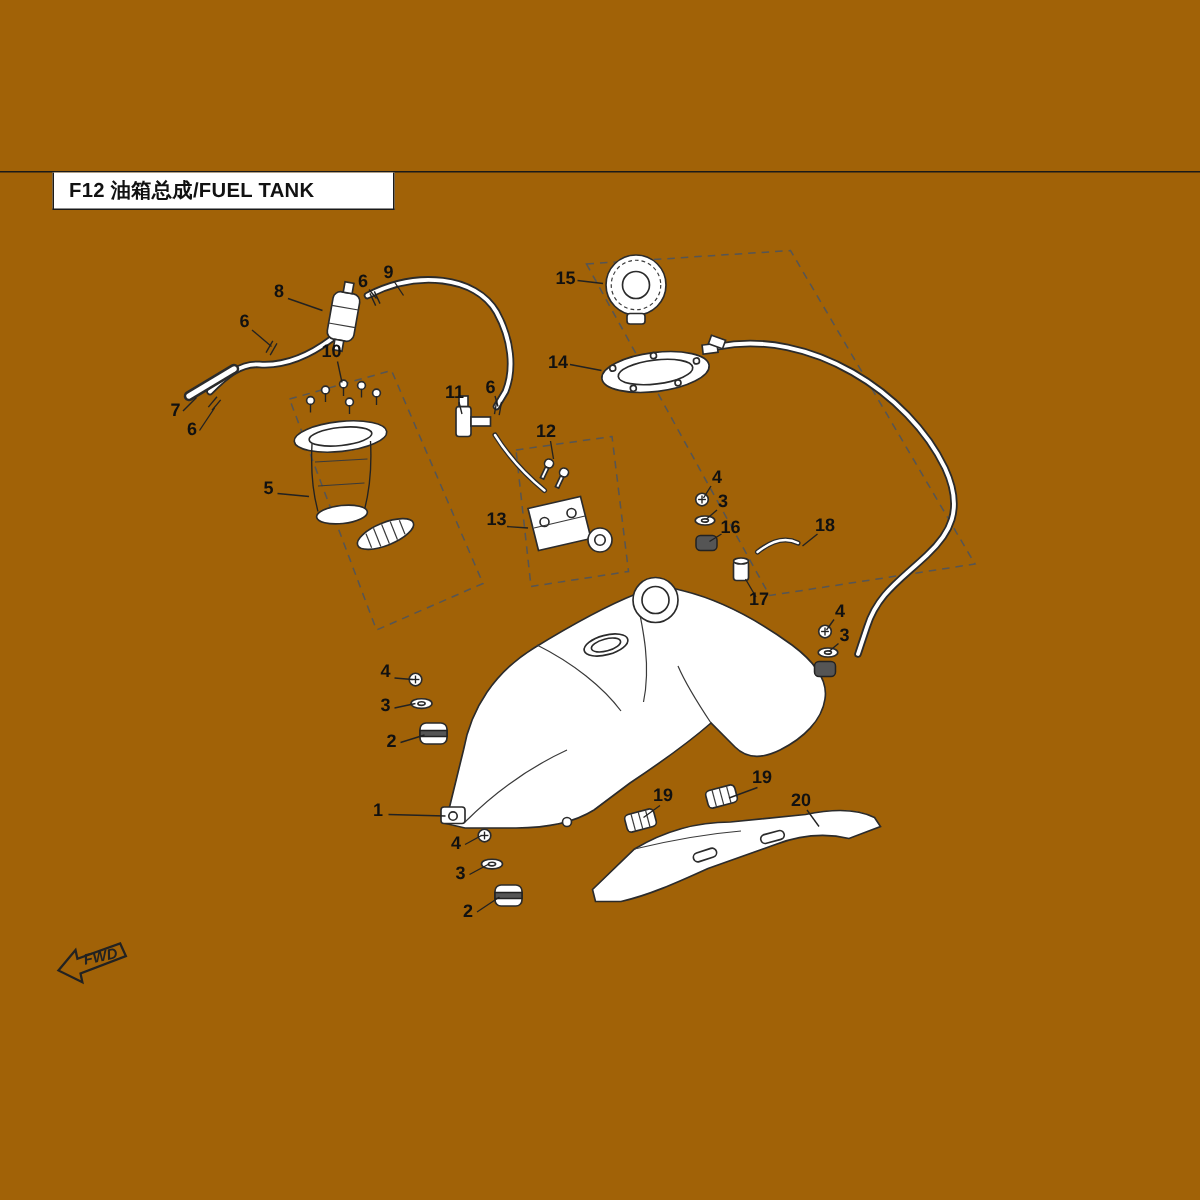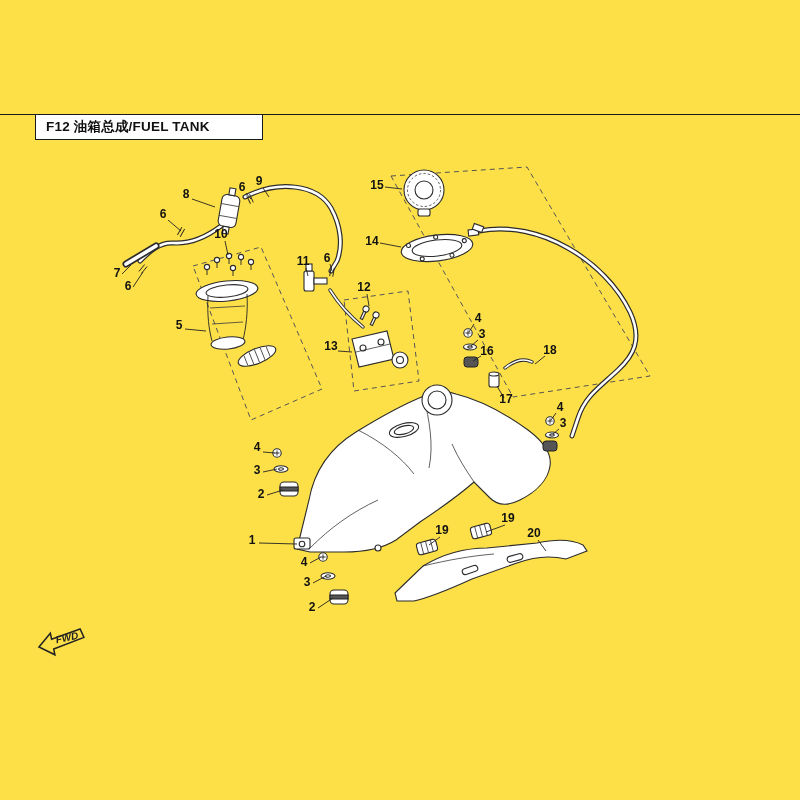--- a/index.html
+++ b/index.html
@@ -1,16 +1,16 @@
 <!DOCTYPE html>
 <html><head>
 <meta charset="utf-8">
 <style>
   html,body{margin:0;padding:0;background:#ffffff;}
-  .page{position:relative;width:800px;height:800px;background:#fde047;overflow:hidden;
+  .page{position:relative;width:800px;height:800px;background:#a16207;overflow:hidden;
         font-family:"Liberation Sans",sans-serif;color:#111;}
   .top-rule{position:absolute;top:114px;left:0;width:800px;height:1px;background:#1a1a1a;}
   .title-box{position:absolute;top:115px;left:35px;width:228px;height:25px;
              border:1px solid #1a1a1a;border-top:none;background:#fff;
              display:flex;align-items:center;padding-left:10px;box-sizing:border-box;
              font-weight:bold;font-size:13.5px;letter-spacing:.2px;}
   svg.diagram{position:absolute;left:0;top:0;}
   .part{fill:#ffffff;stroke:#2b2b2b;stroke-width:1.1;}
   .ln{stroke:#222;stroke-width:.9;fill:none;}
   .ln2{stroke:#3a3a3a;stroke-width:.8;fill:none;}

